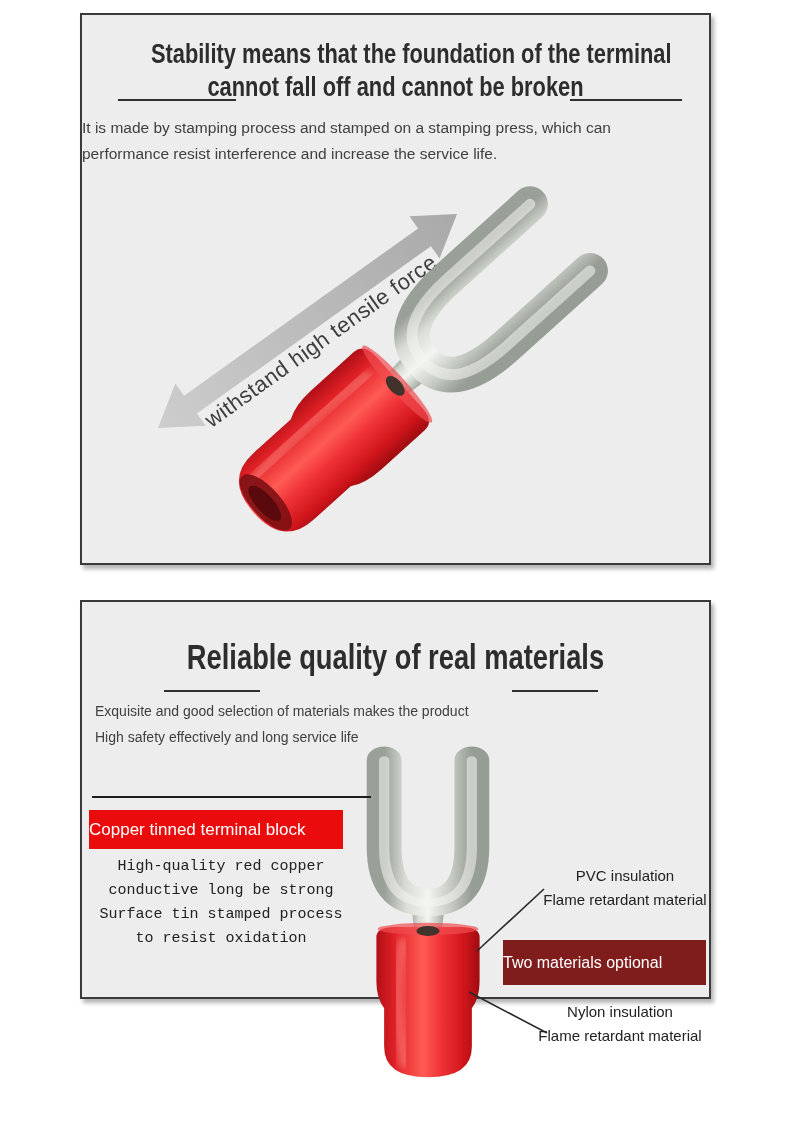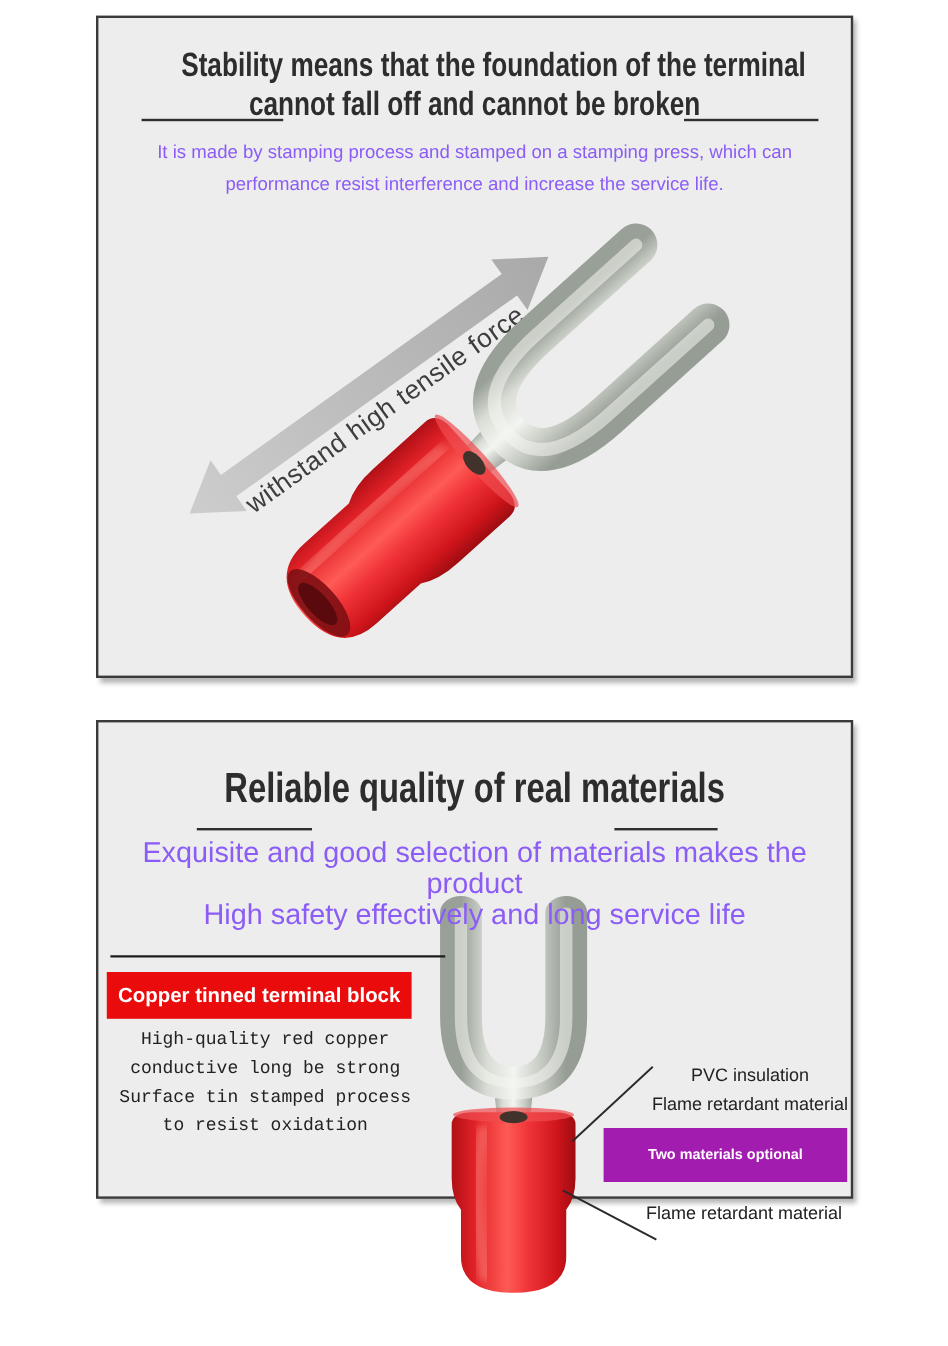--- a/index.html
+++ b/index.html
@@ -8,30 +8,30 @@
   .panel{position:absolute;left:80px;width:631px;background:#ededed;border:2px solid #3a3a3a;
          box-shadow:3px 4px 4px rgba(90,90,90,.45);box-sizing:border-box;}
   .panel-1{top:13px;height:552px;}
   .panel-2{top:600px;height:399px;}
   .ill{position:absolute;left:0;top:0;}
   .ttl{position:absolute;left:0;width:100%;text-align:center;font-weight:bold;color:#2d2d2d;
        transform:scaleX(0.78);white-space:nowrap;}
   .p1-title{top:22px;font-size:28px;line-height:33px;}
   .p2-title{top:36px;font-size:35px;line-height:38px;}
   .dividing{position:absolute;height:2px;background:#2f2f2f;}
-  .sub{position:absolute;left:0;width:100%;text-align:center;color:#8b5cf6;}
+  .sub{position:absolute;left:0;width:100%;text-align:left;color:#404040;}
   .p1-sub{top:100px;font-size:15.5px;line-height:26px;}
-  .p2-sub{top:96px;font-size:24px;line-height:26px;}
-  .redbox{position:absolute;background:#ea0c0c;color:#ffffff;font-weight:bold;text-align:center;
+  .p2-sub{top:96px;font-size:14px;line-height:26px;padding-left:13px;}
+  .redbox{position:absolute;background:#ea0c0c;color:#ffffff;font-weight:normal;text-align:left;
           white-space:nowrap;}
   .redbox-copper{left:7px;top:208px;width:254px;height:39px;line-height:39px;font-size:17px;}
-  .redbox-optional{left:421px;top:338px;width:203px;height:45px;line-height:45px;font-size:12px;background:#a21caf;}
+  .redbox-optional{left:421px;top:338px;width:203px;height:45px;line-height:45px;font-size:16px;background:#7f1d1d;}
   .note{position:absolute;text-align:center;color:#222222;font-size:15px;line-height:24px;}
   .note-copper{left:8px;top:253px;width:262px;font-family:Liberation Mono, monospace;}
-  .note-pvc{left:448px;top:262px;width:190px;margin-top:21px;}
+  .note-pvc{left:448px;top:262px;width:190px;}
   .note-nylon{left:440px;top:398px;width:196px;}
 </style>
 </head>
 <body>
 
 <svg width="0" height="0" style="position:absolute" aria-hidden="true">
   <defs>
     <linearGradient id="metalGrad" x1="0" y1="0" x2="1" y2="0">
       <stop offset="0" stop-color="#99a098"></stop>
       <stop offset="0.25" stop-color="#d9ddd5"></stop>
@@ -125,16 +125,17 @@
     </div>
 
     <div class="note note-pvc">
       <div>PVC insulation</div>
       <div>Flame retardant material</div>
     </div>
 
     <div class="redbox redbox-optional">Two materials optional</div>
 
     <div class="note note-nylon">
+      <div>Nylon insulation</div>
       <div>Flame retardant material</div>
     </div>
   </section>
 </div>
 
 </body></html>

